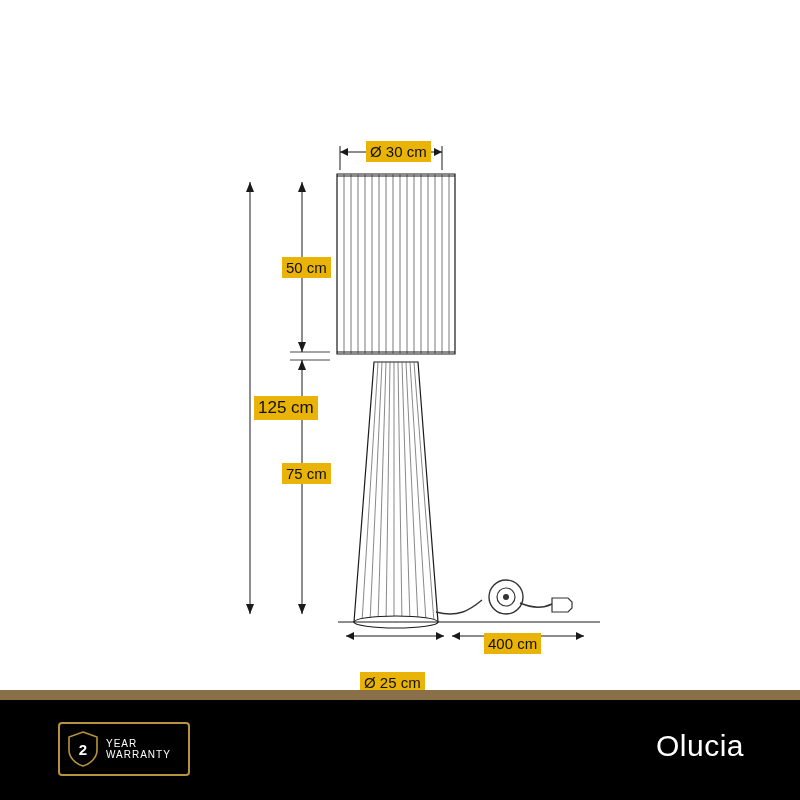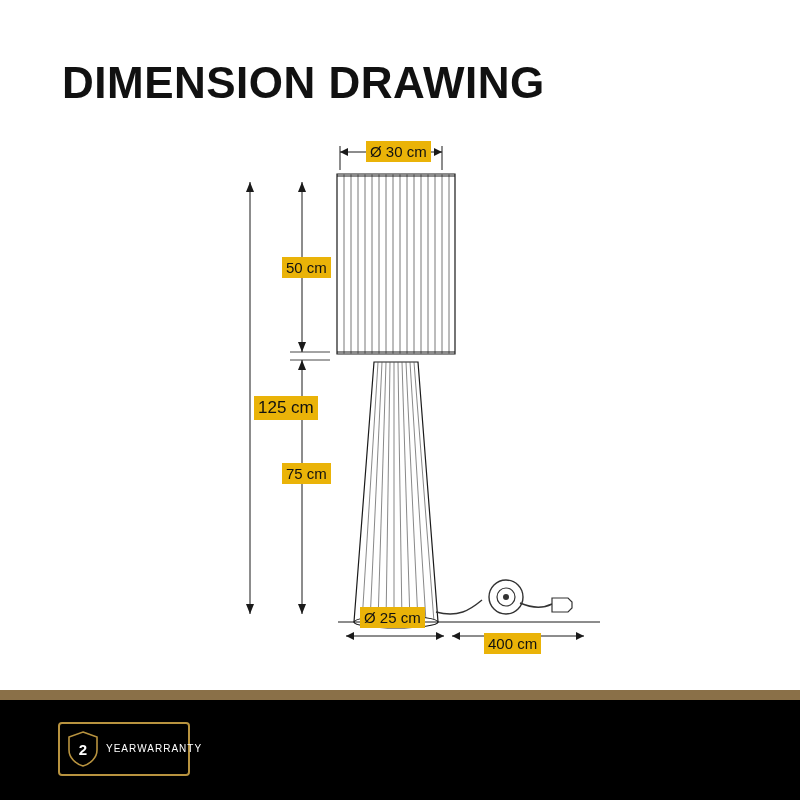--- a/index.html
+++ b/index.html
@@ -52,21 +52,21 @@
   }
   .dim-label.big {
     font-size: 17px;
     margin-left: 38px;
   }
 
   #label-diam-top   { left: 366px; top: 141px; }
   #label-50         { left: 282px; top: 257px; }
   #label-75         { left: 282px; top: 463px; }
   #label-125        { left: 216px; top: 396px; }
-  #label-diam-bot   { left: 360px; top: 607px; }
+  #label-diam-bot   { left: 360px; top: 672px; }
   #label-cord       { left: 484px; top: 633px; }
 
   
   #gold-bar {
     position: absolute;
     left: 0;
     top: 690px;
     width: 800px;
     height: 10px;
     background: #8a7048;
@@ -109,21 +109,21 @@
     height: 36px;
     display: flex;
     align-items: center;
     justify-content: center;
     color: #ffffff;
     font-size: 15px;
     font-weight: bold;
   }
   #warranty-text {
     display: flex;
-    flex-direction: row;
+    flex-direction: column;
     justify-content: center;
     line-height: 1.15;
   }
   #warranty-text .l1 {
     color: #ffffff;
     font-size: 10px;
     letter-spacing: 1px;
   }
   #warranty-text .l2 {
     color: #ffffff;
@@ -138,21 +138,20 @@
     color: #ffffff;
     font-size: 30px;
     letter-spacing: 0.5px;
   }
 </style>
 </head>
 <body>
 
 <div id="page">
 
-  <div id="title">DIMENSION DRAWING</div>
 
   <svg id="drawing" viewBox="0 0 800 690">
 
     <g>
 
       <path d="M337,174 L455,174 L455,354 L337,354 Z" fill="#ffffff" stroke="#1a1a1a" stroke-width="1.2"></path>
 
       <g stroke="#555555" stroke-width="0.8">
         <line x1="344" y1="174" x2="344" y2="354"></line>
         <line x1="351" y1="174" x2="351" y2="354"></line>
@@ -263,15 +262,16 @@
           <path d="M15,1 L29,6 L29,19 C29,27 22,33 15,35 C8,33 1,27 1,19 L1,6 Z" fill="none" stroke="#b8933f" stroke-width="1.6"></path>
         </svg>
         <span class="num">2</span>
       </div>
       <div id="warranty-text">
         <span class="l1">YEAR</span>
         <span class="l2">WARRANTY</span>
       </div>
     </div>
 
+    <div id="brand">Olucia</div>
   </div>
 
 </div>
 
 </body></html>

